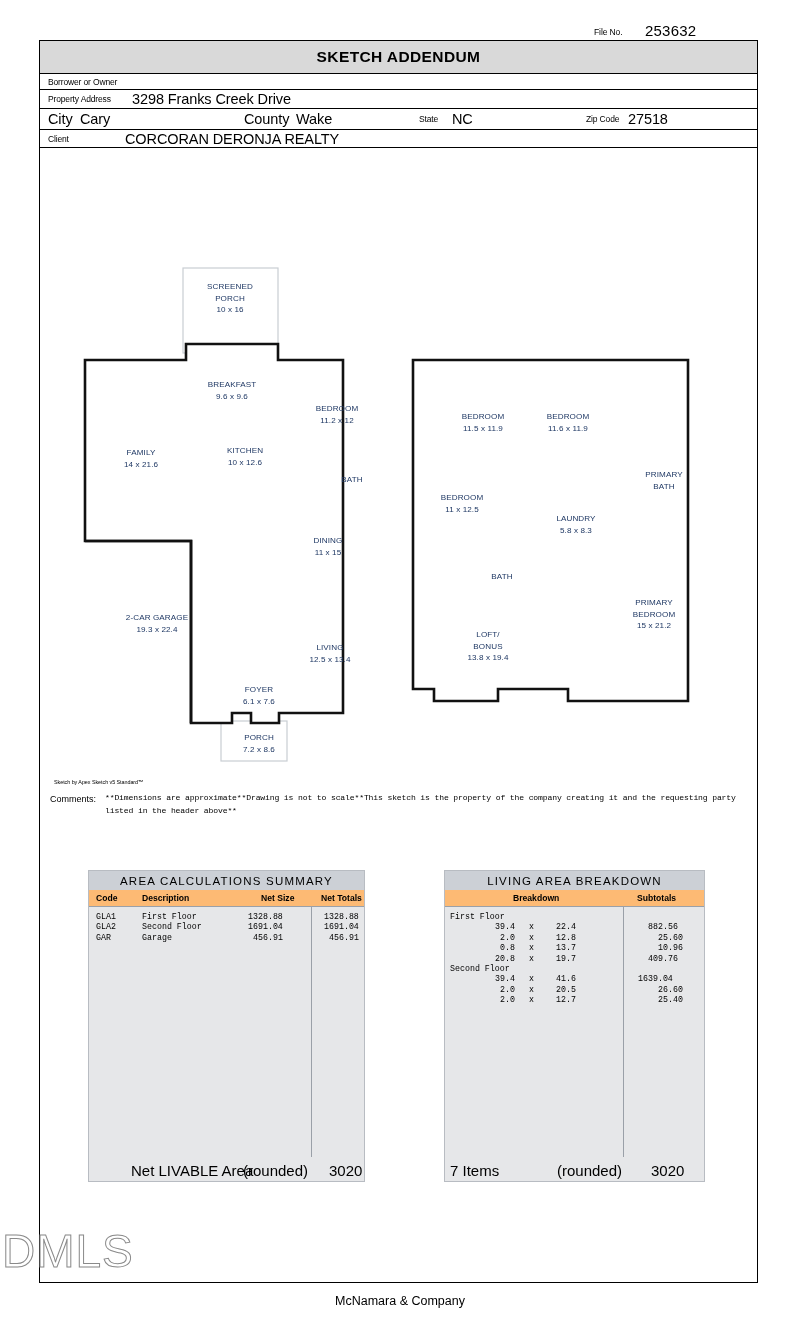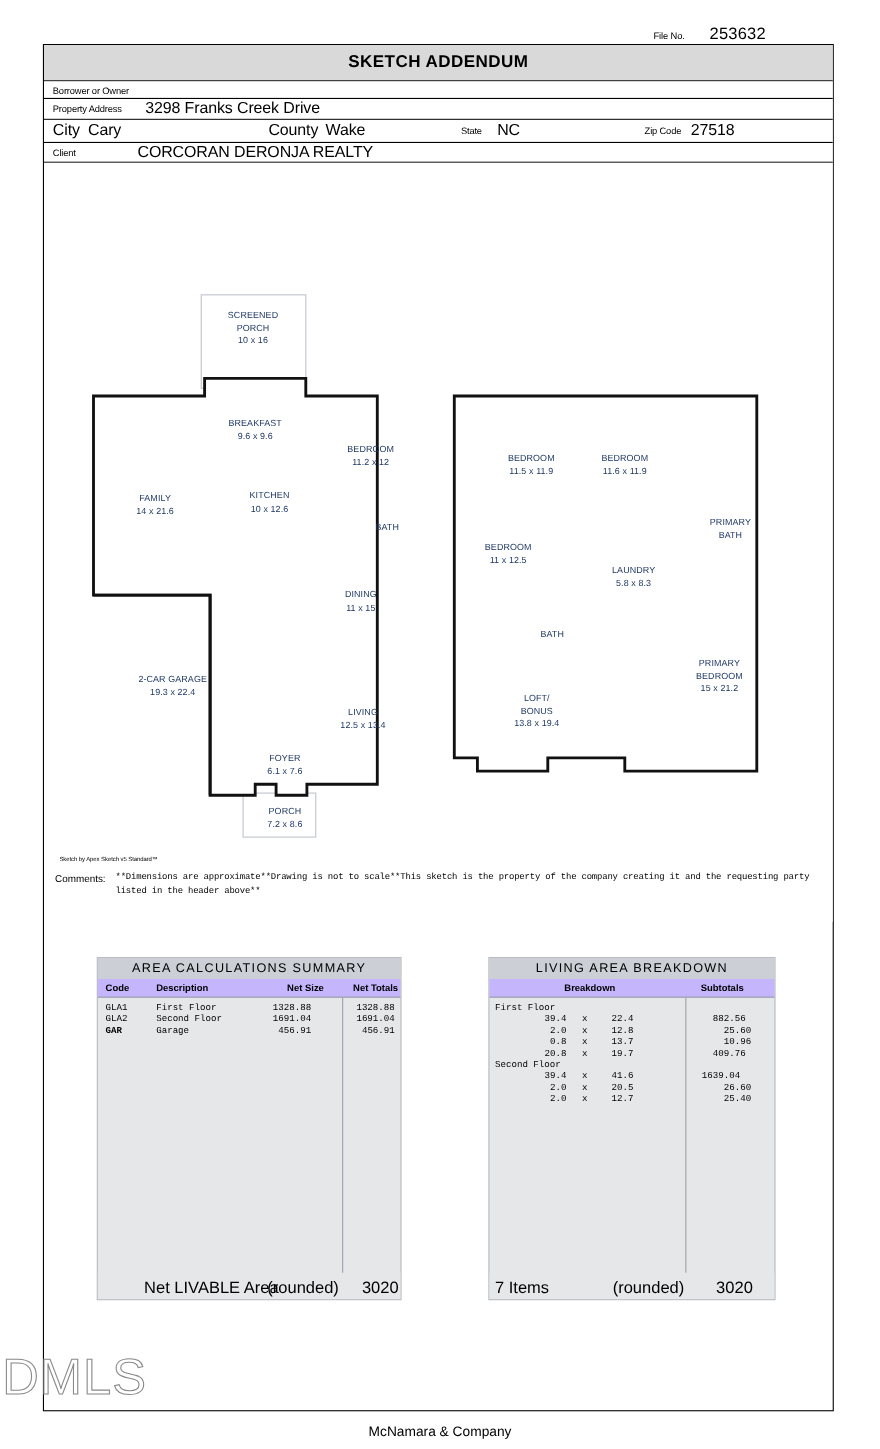--- a/index.html
+++ b/index.html
@@ -149,21 +149,21 @@
   }
   .tbl-head {
     background: #ccd0d6;
     text-align: center;
     font-size: 11.5px;
     letter-spacing: 1.2px;
     padding-top: 4px; padding-bottom: 3px;
     color: #000;
   }
   .tbl-subhead {
-    background: #c4b5fd;
+    background: #fdba74;
     position: relative;
     height: 17px;
     border-bottom: 1px solid #9aa0a8;
   }
   .tbl-subhead span {
     position: absolute;
     font-size: 8.6px;
     font-weight: bold;
     top: 3px;
     color: #000;
@@ -404,21 +404,21 @@
         <span style="left:152px;">1328.88</span>
         <span style="left:228px;">1328.88</span>
       </div>
       <div class="mono-row">
         <span style="left:0px;">GLA2</span>
         <span style="left:46px;">Second Floor</span>
         <span style="left:152px;">1691.04</span>
         <span style="left:228px;">1691.04</span>
       </div>
       <div class="mono-row">
-        <span style="left:0px;font-weight:bold;">GAR</span>
+        <span style="left:0px;">GAR</span>
         <span style="left:46px;">Garage</span>
         <span style="left:157px;">456.91</span>
         <span style="left:233px;">456.91</span>
       </div>
     </div>
 
     <div class="tbl-foot" style="position:absolute; left:0; bottom:0; width:275px;">
       <span style="left:42px;">Net LIVABLE Area</span>
       <span style="left:154px;">(rounded)</span>
       <span style="left:240px;">3020</span>

